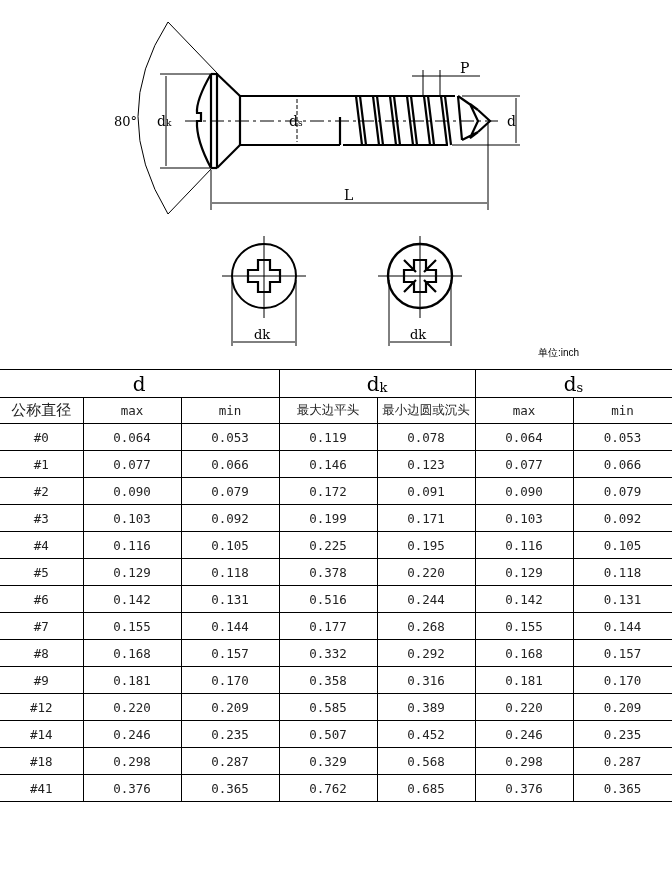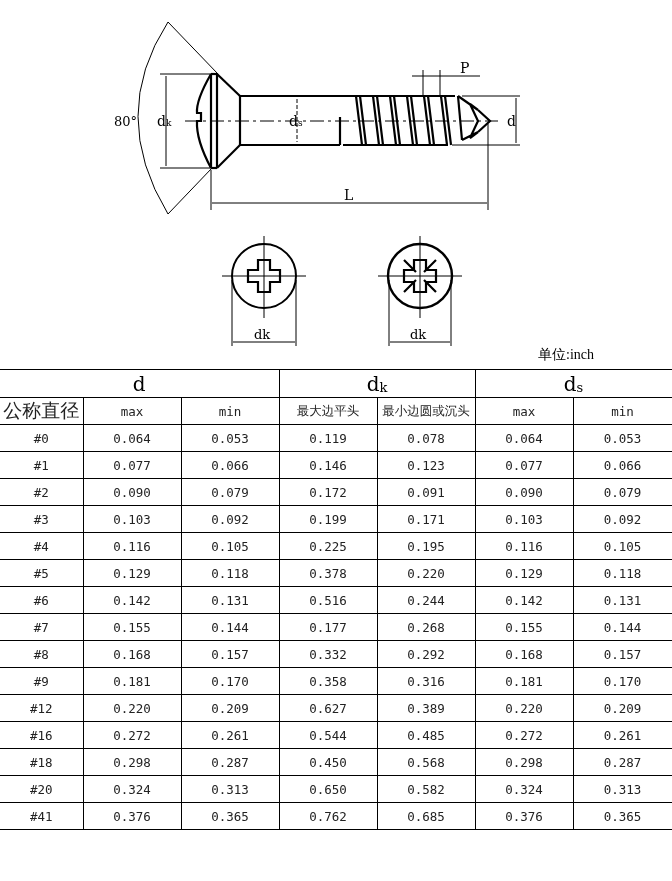--- a/index.html
+++ b/index.html
@@ -1,33 +1,33 @@
 <!DOCTYPE html>
 <html><head>
 <meta charset="utf-8">
 <style>
   html, body { margin: 0; padding: 0; background: #ffffff; }
   body { width: 672px; height: 881px; position: relative; overflow: hidden;
          font-family: "DejaVu Serif", "Liberation Serif", serif; color: #000; }
   .drawing { position: absolute; left: 0; top: 0; width: 672px; height: 350px; }
   .drawing svg { display: block; }
   .svg-text { font-family: "DejaVu Serif", "Liberation Serif", serif; fill: #000; }
-  .unit { position: absolute; left: 538px; top: 346px; font-size: 14px;
-          font-family: Liberation Serif, serif; }
+  .unit { position: absolute; left: 538px; top: 346px; font-size: 10px;
+          font-family: Liberation Sans, sans-serif; }
   table.spec { position: absolute; left: 0; top: 369px; border-collapse: collapse;
                table-layout: fixed; width: 672px; }
   table.spec td { border: 1px solid #000; text-align: center; padding: 0;
                   font-family: "DejaVu Sans Mono", "Liberation Mono", monospace;
                   font-size: 12.5px; color: #222; height: 26px; }
   table.spec tr td:first-child { border-left: none; }
   table.spec tr.group td { height: 27px; font-family: "DejaVu Serif", "Liberation Serif", serif;
                            font-size: 20px; color: #000; }
   table.spec tr.sub td { height: 25px; }
   .sub-cn { font-family: "DejaVu Sans", "Liberation Sans", sans-serif; font-size: 12px; color:#000; }
-  .sub-cn.big { font-size: 19px; font-family: Liberation Serif, serif; }
+  .sub-cn.big { font-size: 15px; font-family: Liberation Serif, serif; }
   sub.s { font-size: 13px; vertical-align: -1px; }
 </style>
 </head>
 <body>
 
 <div class="drawing">
   <svg width="672" height="350" viewBox="0 0 672 350" xmlns="http://www.w3.org/2000/svg">
     <g stroke="#000" fill="none">
 
       <path d="M168 22 Q 108 115 168 214" stroke-width="1"></path>
@@ -227,51 +227,42 @@
         <td>0.170</td>
         <td>0.358</td>
         <td>0.316</td>
         <td>0.181</td>
         <td>0.170</td>
       </tr>
       <tr>
         <td>#12</td>
         <td>0.220</td>
         <td>0.209</td>
-        <td>0.627</td>
+        <td>0.585</td>
         <td>0.389</td>
         <td>0.220</td>
         <td>0.209</td>
       </tr>
       <tr>
-        <td>#16</td>
-        <td>0.272</td>
-        <td>0.261</td>
-        <td>0.544</td>
-        <td>0.485</td>
-        <td>0.272</td>
-        <td>0.261</td>
+        <td>#14</td>
+        <td>0.246</td>
+        <td>0.235</td>
+        <td>0.507</td>
+        <td>0.452</td>
+        <td>0.246</td>
+        <td>0.235</td>
       </tr>
       <tr>
         <td>#18</td>
         <td>0.298</td>
         <td>0.287</td>
-        <td>0.450</td>
+        <td>0.329</td>
         <td>0.568</td>
         <td>0.298</td>
         <td>0.287</td>
-      </tr>
-      <tr>
-        <td>#20</td>
-        <td>0.324</td>
-        <td>0.313</td>
-        <td>0.650</td>
-        <td>0.582</td>
-        <td>0.324</td>
-        <td>0.313</td>
       </tr>
       <tr>
         <td>#41</td>
         <td>0.376</td>
         <td>0.365</td>
         <td>0.762</td>
         <td>0.685</td>
         <td>0.376</td>
         <td>0.365</td>
       </tr>

